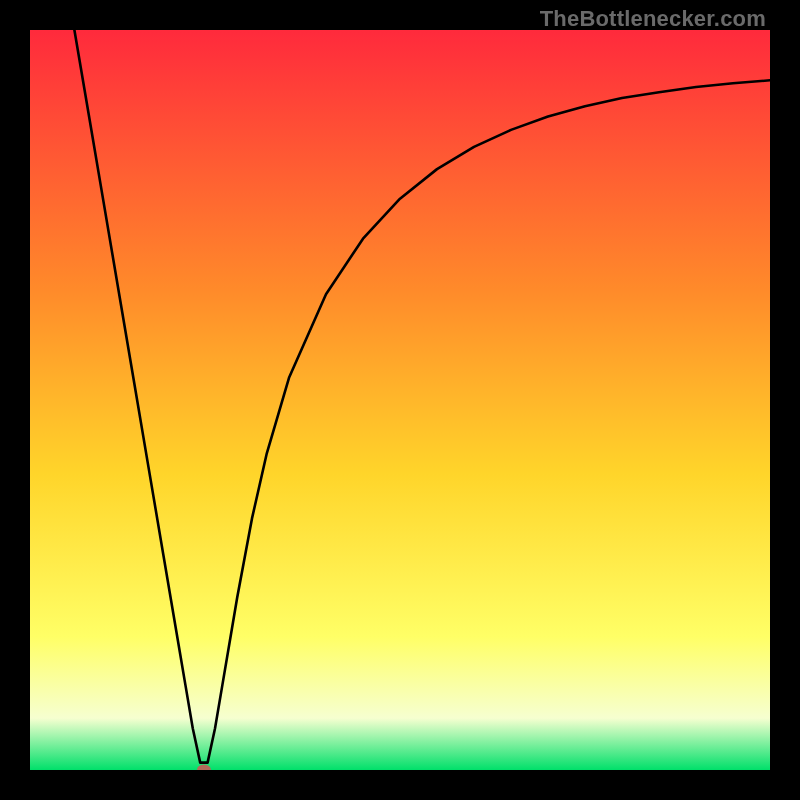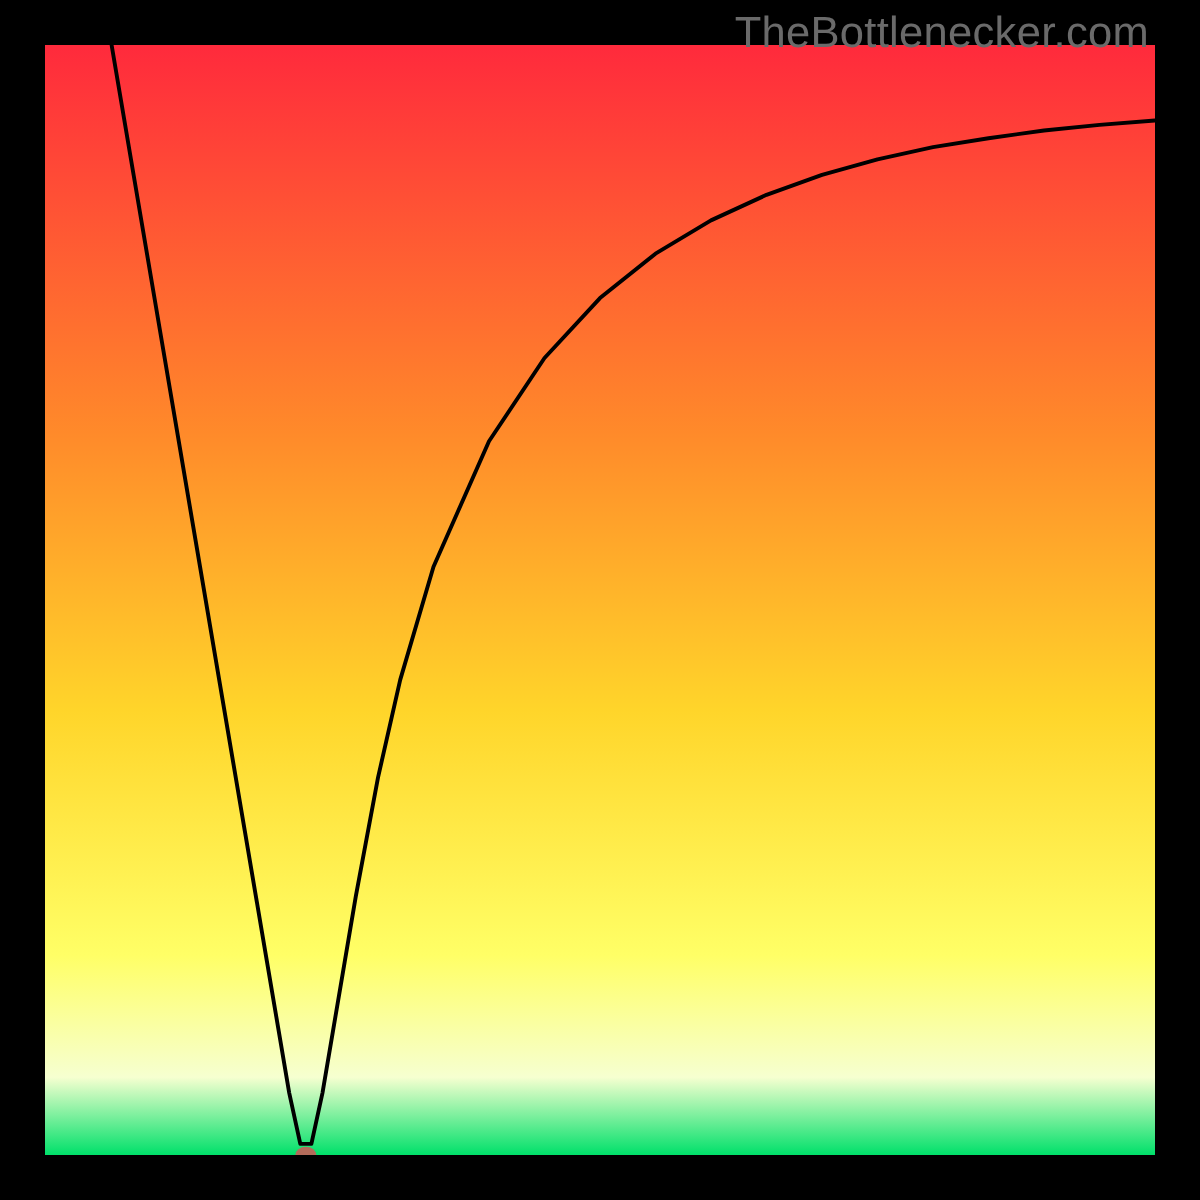--- a/index.html
+++ b/index.html
@@ -24,22 +24,22 @@
     left: 0;
     top: 0;
     width: 740px;
     height: 740px;
   }
   .watermark {
     position: absolute;
     top: 6px;
     right: 34px;
     color: #6a6a6a;
-    font-size: 29px;
-    font-weight: 400;
+    font-size: 22px;
+    font-weight: 700;
     letter-spacing: 0.2px;
   }
   svg { display: block; }
 </style>
 </head>
 <body>
 
 <div class="frame">
   <svg class="plot-area" viewBox="0 0 740 740" preserveAspectRatio="none">
     <defs>

